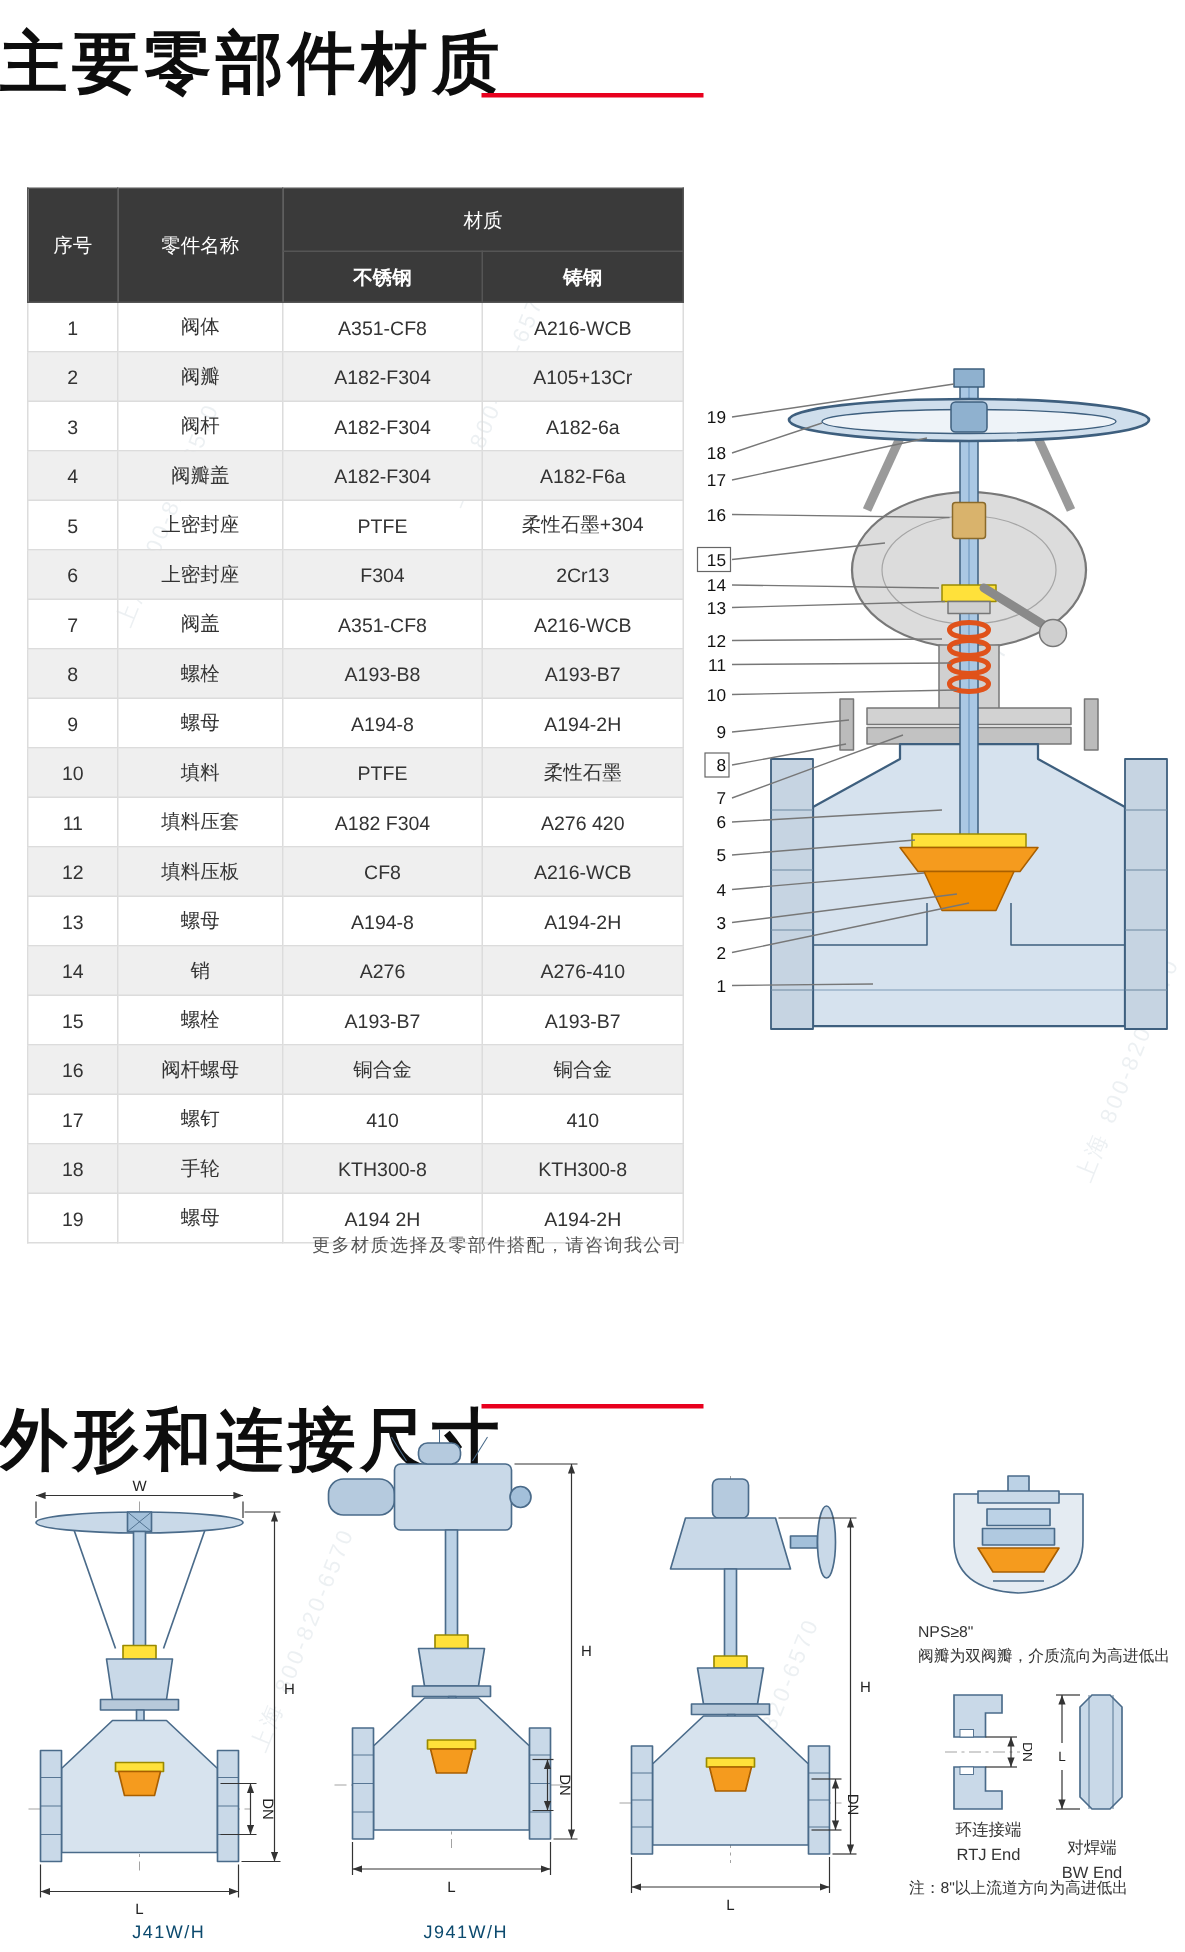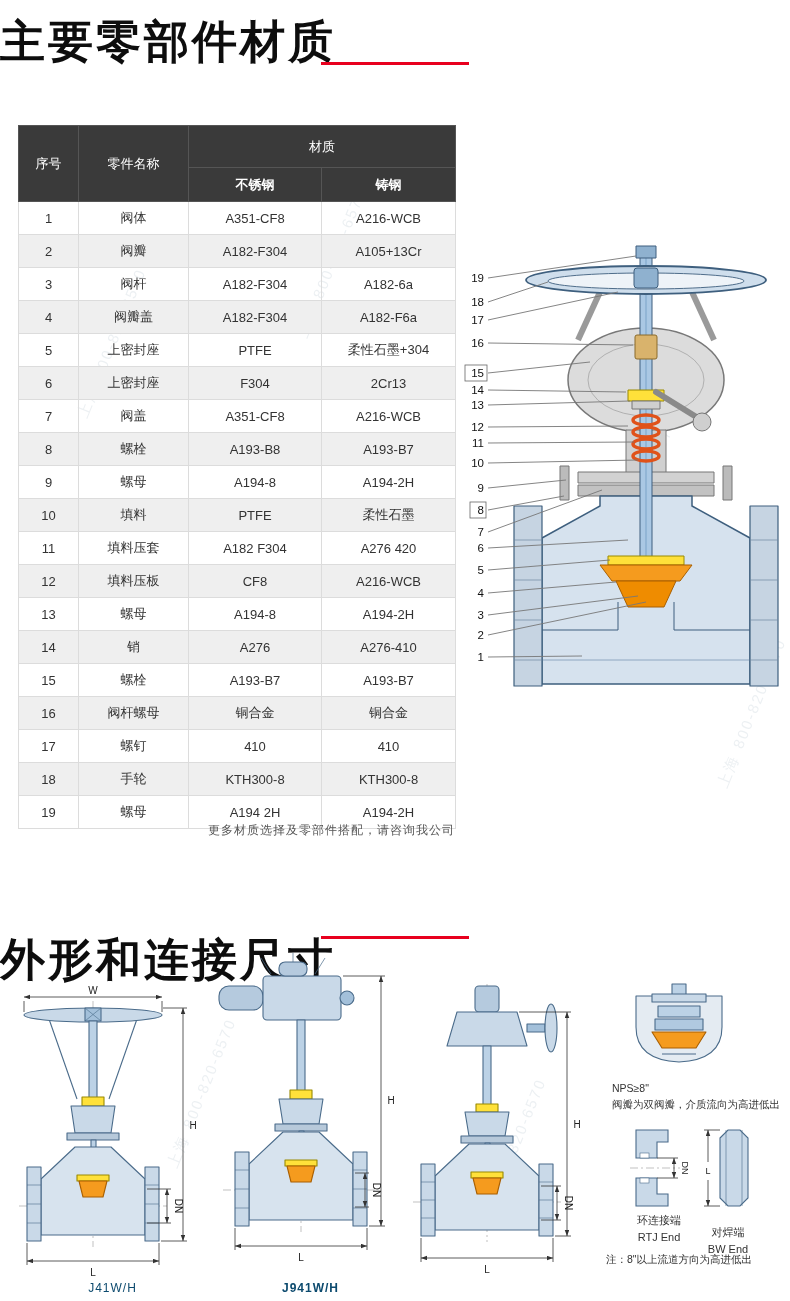--- a/index.html
+++ b/index.html
@@ -376,21 +376,21 @@
           <line x1="22" y1="276" x2="22" y2="298"></line>
             <line x1="154" y1="276" x2="154" y2="298"></line>
         </g>
         <g font-size="10" fill="#222" text-anchor="middle">
           <text x="178" y="152">H</text>
           <text x="160" y="238" transform="rotate(90 160 238)">DN</text>
           <text x="88" y="309">L</text>
         </g>
       </svg>
     </div>
-    <div class="model-label" style="left:213px; width:195px;font-weight:bold;">J941W/H</div>
+    <div class="model-label" style="left:213px; width:195px;">J941W/H</div>
 
     <div class="drawing" style="left:405px; top:980px;">
       <svg width="205" height="300" viewBox="0 0 205 300">
         <defs>
             <marker id="ar3" markerWidth="9" markerHeight="8" refX="8" refY="3" orient="auto-start-reverse">
               <path d="M0,0 L8,3 L0,6 Z" fill="#333"></path>
             </marker>
           </defs>
         <line x1="82" y1="4" x2="82" y2="262" stroke="#999" stroke-width="0.6" stroke-dasharray="8 3 2 3"></line>
         <line x1="8" y1="222" x2="156" y2="222" stroke="#999" stroke-width="0.6" stroke-dasharray="8 3 2 3"></line>

